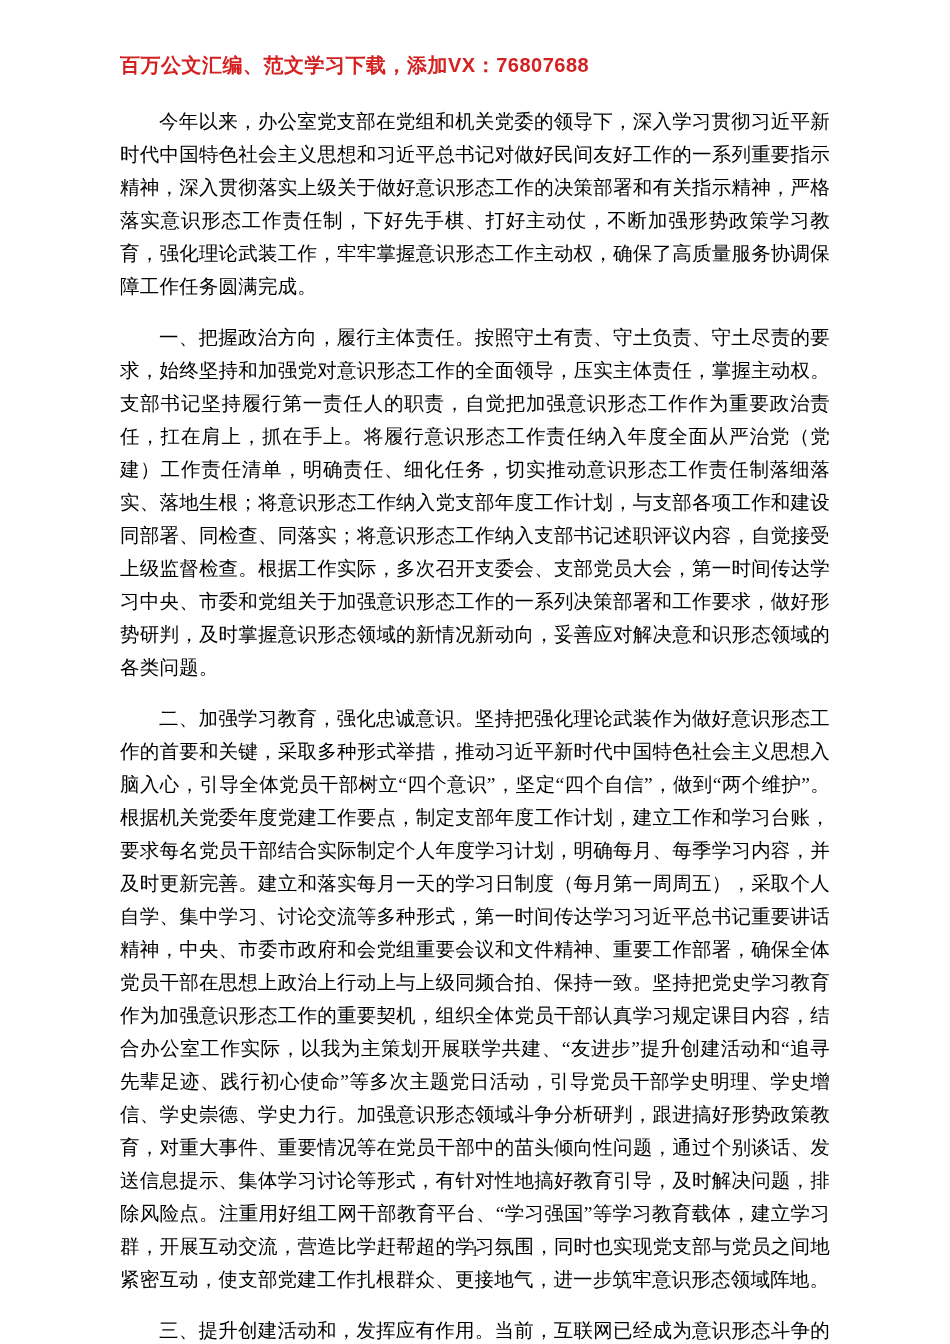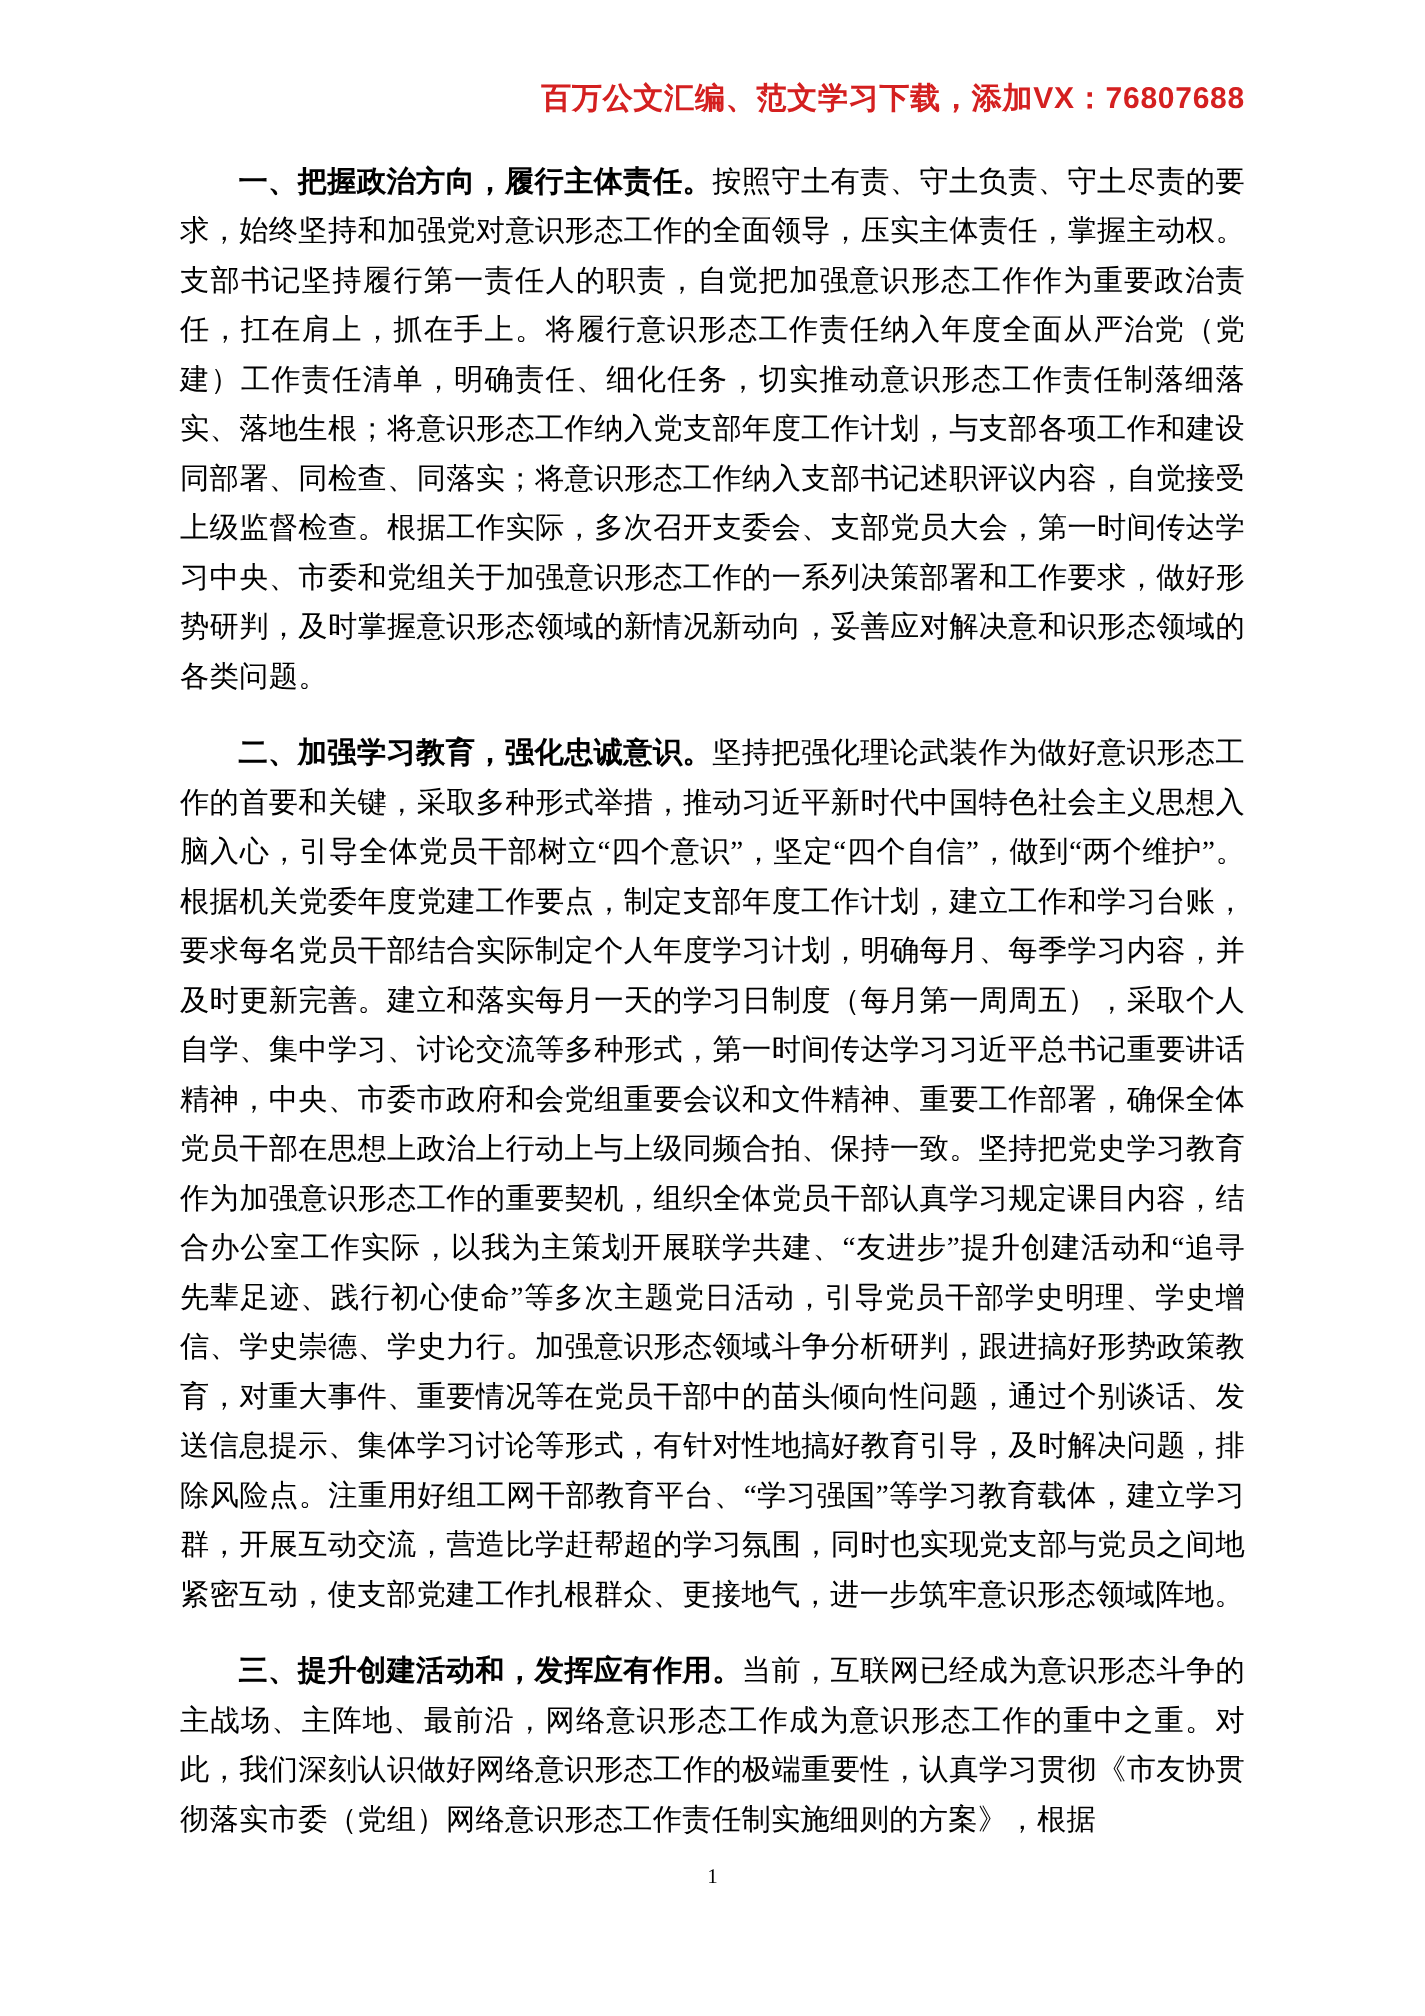--- a/index.html
+++ b/index.html
@@ -16,21 +16,21 @@
     overflow: hidden;
   }
   .page {
     width: 950px;
     height: 1344px;
     box-sizing: border-box;
     padding: 40px 120px 0 120px;
     position: relative;
   }
   .watermark {
-    text-align: right;
+    text-align: left;
     color: #d42020;
     font-size: 20px;
     font-weight: bold;
     letter-spacing: 0.5px;
     font-family: "Liberation Sans", "DejaVu Sans", sans-serif;
     margin-top: 12px;
     margin-bottom: 26px;
     white-space: nowrap;
   }
   p.para {
@@ -39,40 +39,41 @@
     line-height: 33px;
     text-align: justify;
     text-justify: inter-ideograph;
     text-indent: 2em;
     letter-spacing: 0.2px;
   }
   p.para:last-of-type {
     margin-bottom: 0;
   }
   .lead {
-    font-weight: bold;
+    font-weight: normal;
   }
   .page-number {
     position: absolute;
     bottom: 84px;
     left: 0;
     width: 950px;
     text-align: center;
     font-size: 14px;
     color: #000;
     font-family: "Liberation Serif", serif;
   }
 </style>
 </head>
 <body>
 
 <div class="page">
 
   <div class="watermark">百万公文汇编、范文学习下载，添加VX：76807688</div>
 
+  <p class="para"><span>今年以来，办公室党支部在党组和机关党委的领导下，深入学习贯彻习近平新时代中国特色社会主义思想和习近平总书记对做好民间友好工作的一系列重要指示精神，深入贯彻落实上级关于做好意识形态工作的决策部署和有关指示精神，严格落实意识形态工作责任制，下好先手棋、打好主动仗，不断加强形势政策学习教育，强化理论武装工作，牢牢掌握意识形态工作主动权，确保了高质量服务协调保障工作任务圆满完成。</span></p>
 
   <p class="para"><span class="lead">一、把握政治方向，履行主体责任。</span><span>按照守土有责、守土负责、守土尽责的要求，始终坚持和加强党对意识形态工作的全面领导，压实主体责任，掌握主动权。支部书记坚持履行第一责任人的职责，自觉把加强意识形态工作作为重要政治责任，扛在肩上，抓在手上。将履行意识形态工作责任纳入年度全面从严治党（党建）工作责任清单，明确责任、细化任务，切实推动意识形态工作责任制落细落实、落地生根；将意识形态工作纳入党支部年度工作计划，与支部各项工作和建设同部署、同检查、同落实；将意识形态工作纳入支部书记述职评议内容，自觉接受上级监督检查。根据工作实际，多次召开支委会、支部党员大会，第一时间传达学习中央、市委和党组关于加强意识形态工作的一系列决策部署和工作要求，做好形势研判，及时掌握意识形态领域的新情况新动向，妥善应对解决意和识形态领域的各类问题。</span></p>
 
   <p class="para"><span class="lead">二、加强学习教育，强化忠诚意识。</span><span>坚持把强化理论武装作为做好意识形态工作的首要和关键，采取多种形式举措，推动习近平新时代中国特色社会主义思想入脑入心，引导全体党员干部树立“四个意识”，坚定“四个自信”，做到“两个维护”。根据机关党委年度党建工作要点，制定支部年度工作计划，建立工作和学习台账，要求每名党员干部结合实际制定个人年度学习计划，明确每月、每季学习内容，并及时更新完善。建立和落实每月一天的学习日制度（每月第一周周五），采取个人自学、集中学习、讨论交流等多种形式，第一时间传达学习习近平总书记重要讲话精神，中央、市委市政府和会党组重要会议和文件精神、重要工作部署，确保全体党员干部在思想上政治上行动上与上级同频合拍、保持一致。坚持把党史学习教育作为加强意识形态工作的重要契机，组织全体党员干部认真学习规定课目内容，结合办公室工作实际，以我为主策划开展联学共建、“友进步”提升创建活动和“追寻先辈足迹、践行初心使命”等多次主题党日活动，引导党员干部学史明理、学史增信、学史崇德、学史力行。加强意识形态领域斗争分析研判，跟进搞好形势政策教育，对重大事件、重要情况等在党员干部中的苗头倾向性问题，通过个别谈话、发送信息提示、集体学习讨论等形式，有针对性地搞好教育引导，及时解决问题，排除风险点。注重用好组工网干部教育平台、“学习强国”等学习教育载体，建立学习群，开展互动交流，营造比学赶帮超的学习氛围，同时也实现党支部与党员之间地紧密互动，使支部党建工作扎根群众、更接地气，进一步筑牢意识形态领域阵地。</span></p>
 
   <p class="para"><span class="lead">三、提升创建活动和，发挥应有作用。</span><span>当前，互联网已经成为意识形态斗争的主战场、主阵地、最前沿，网络意识形态工作成为意识形态工作的重中之重。对此，我们深刻认识做好网络意识形态工作的极端重要性，认真学习贯彻《市友协贯彻落实市委（党组）网络意识形态工作责任制实施细则的方案》，根据</span></p>
 
   <div class="page-number">1</div>
 
 </div>

